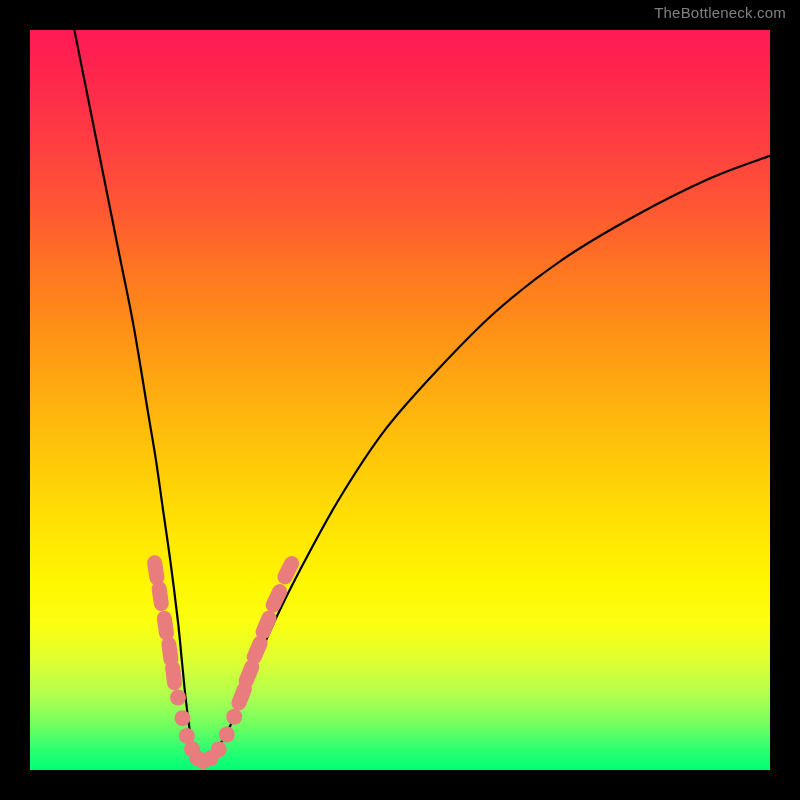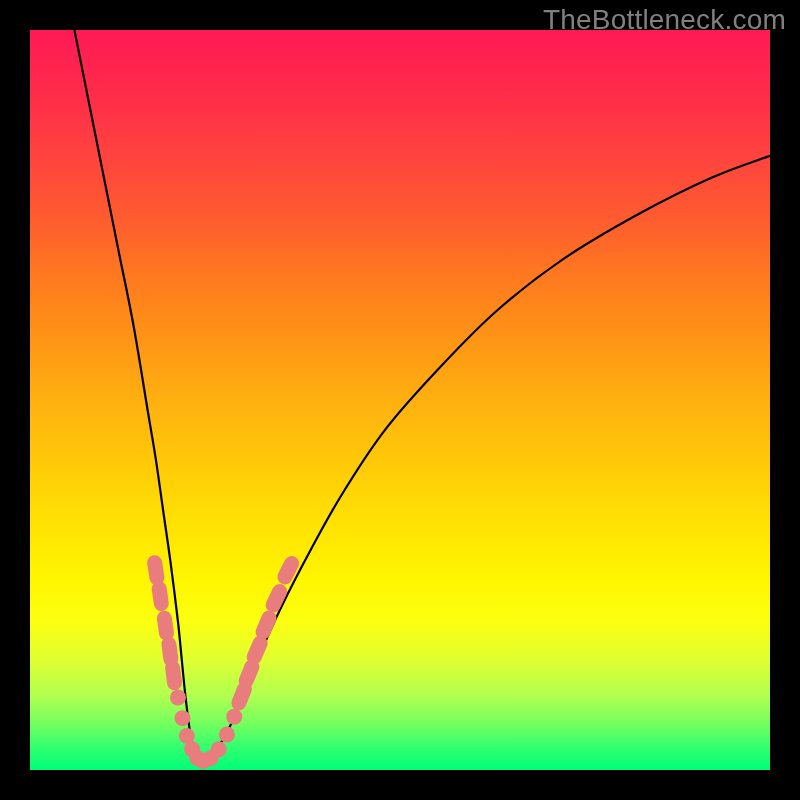--- a/index.html
+++ b/index.html
@@ -50,21 +50,21 @@
       #70ff60 94%,
       #30ff70 97%,
       #00ff78 100%
     );
   }
   .watermark {
     position: absolute;
     top: 4px;
     right: 14px;
     color: #808080;
-    font-size: 28px;
+    font-size: 15px;
     font-weight: 400;
     letter-spacing: 0.2px;
   }
   svg.curve-layer {
     position: absolute;
     top: 0;
     left: 0;
     width: 100%;
     height: 100%;
   }

